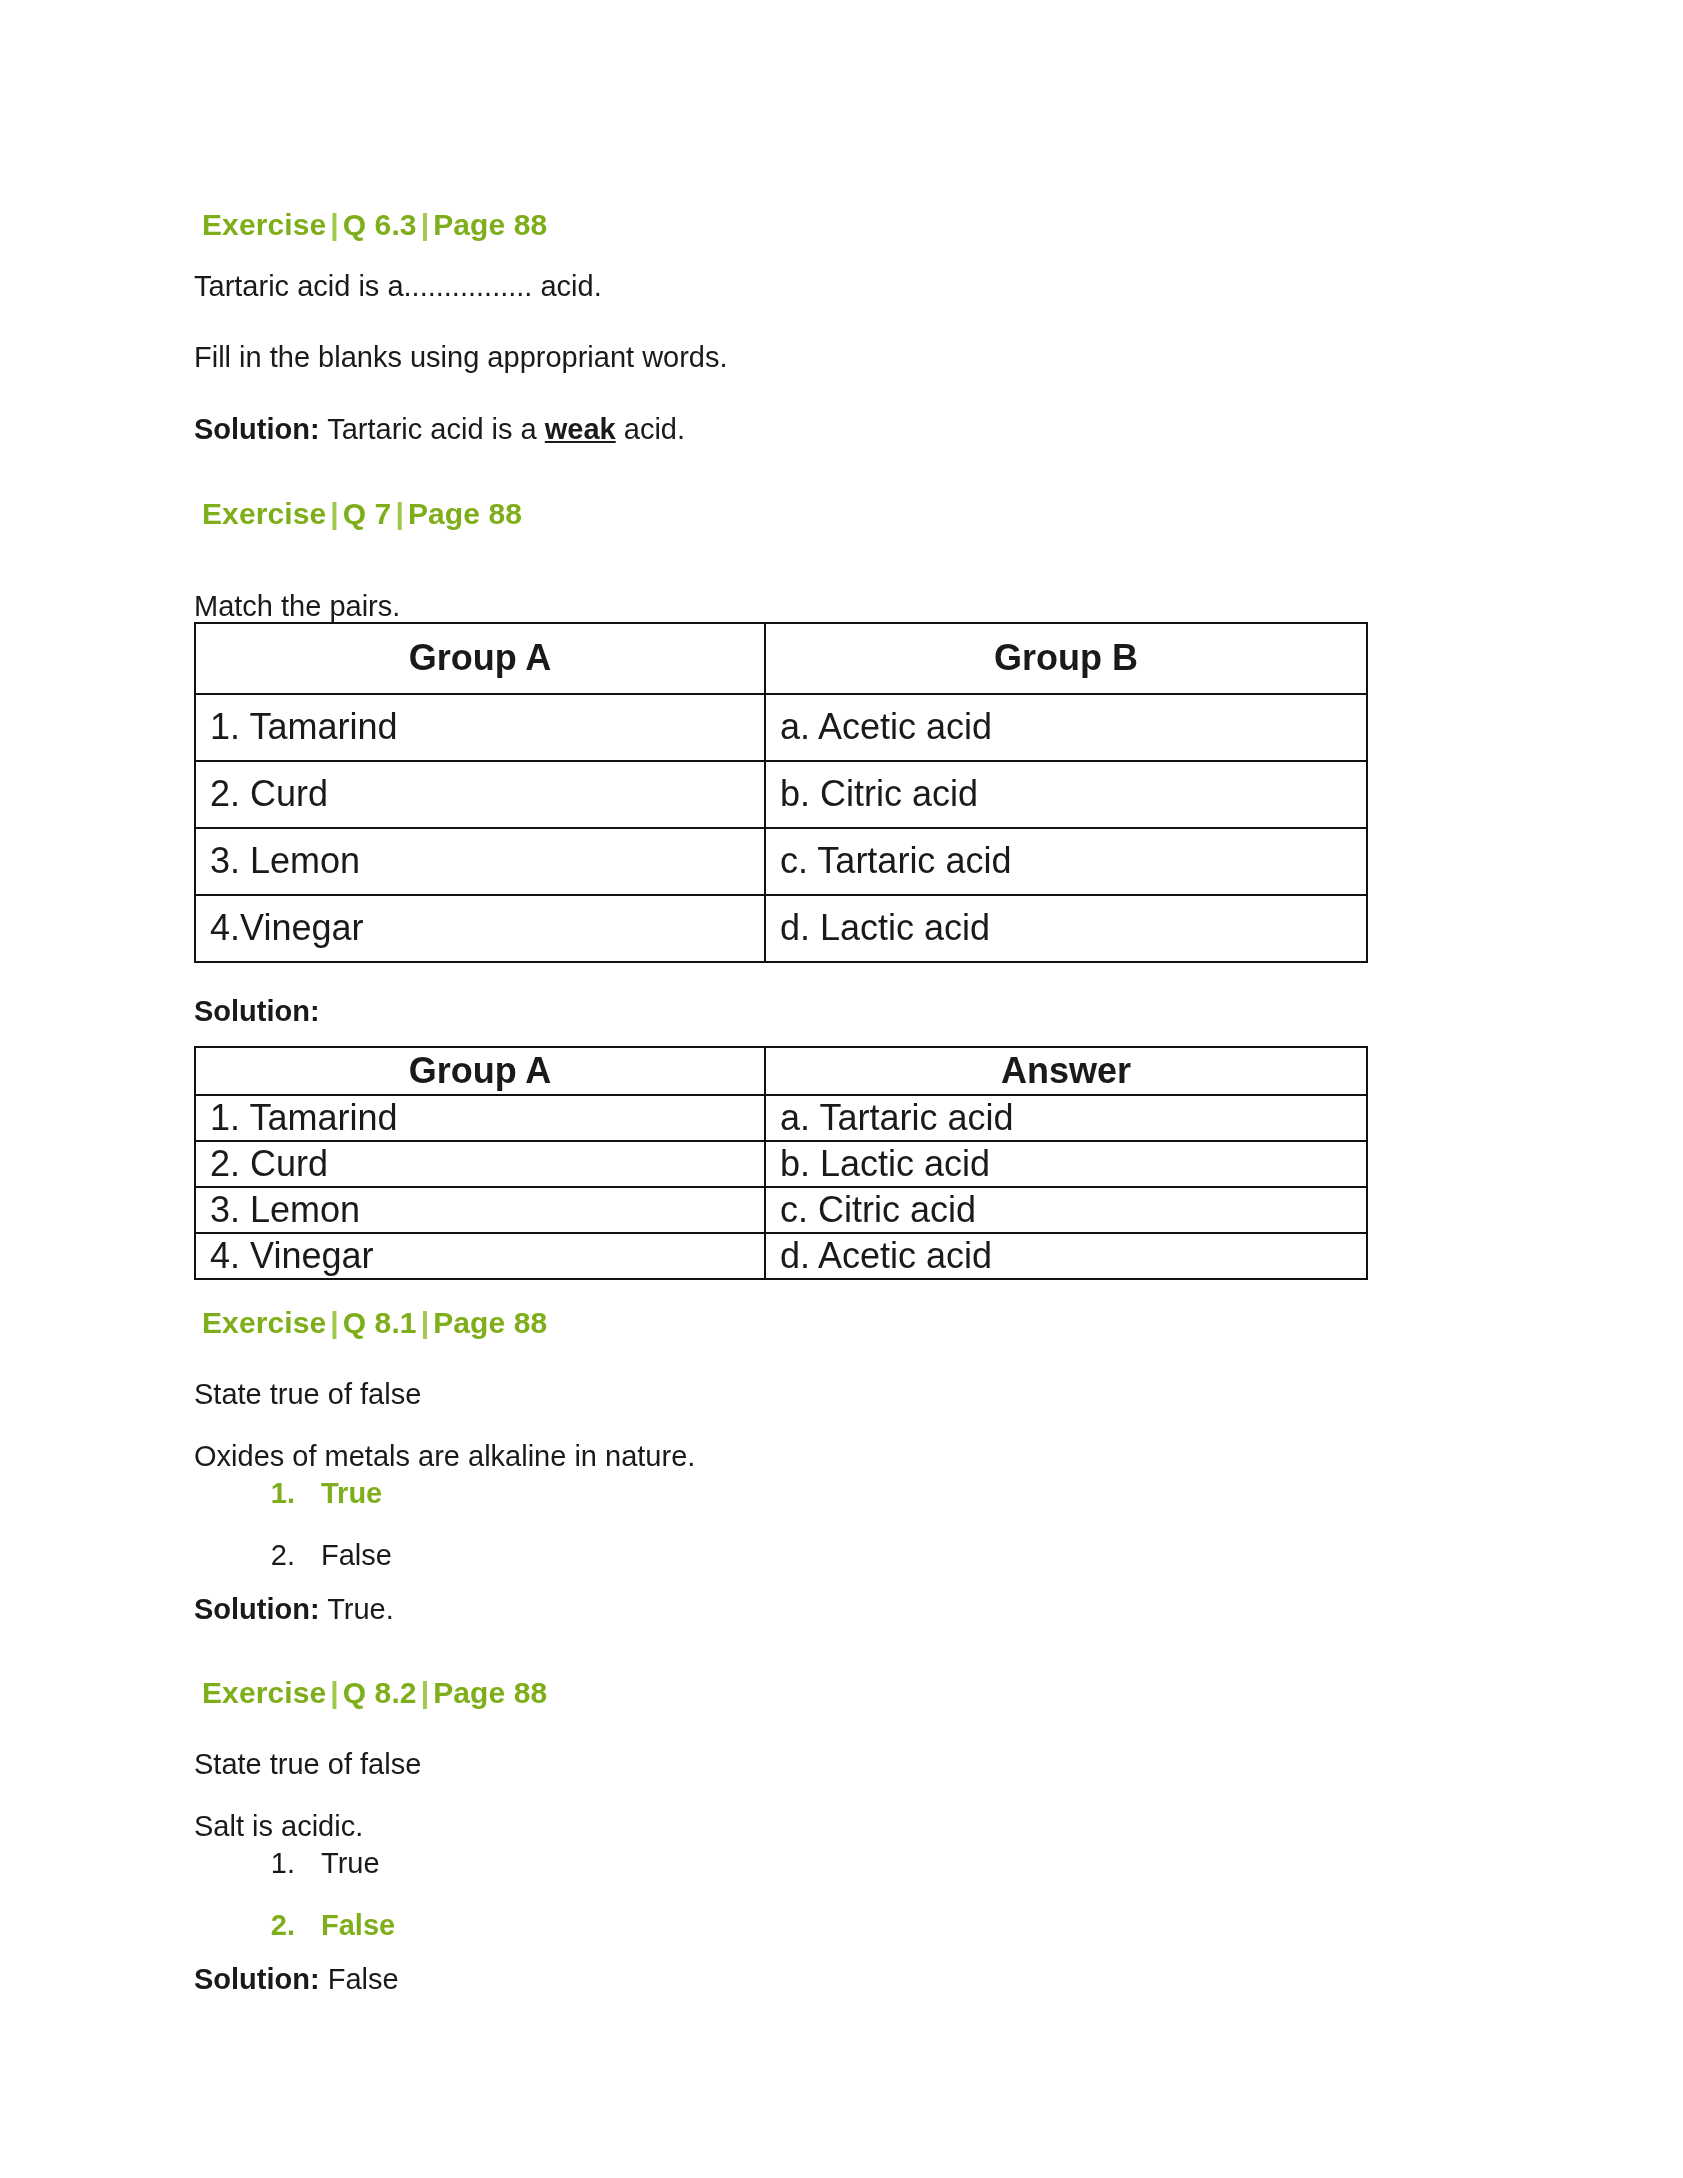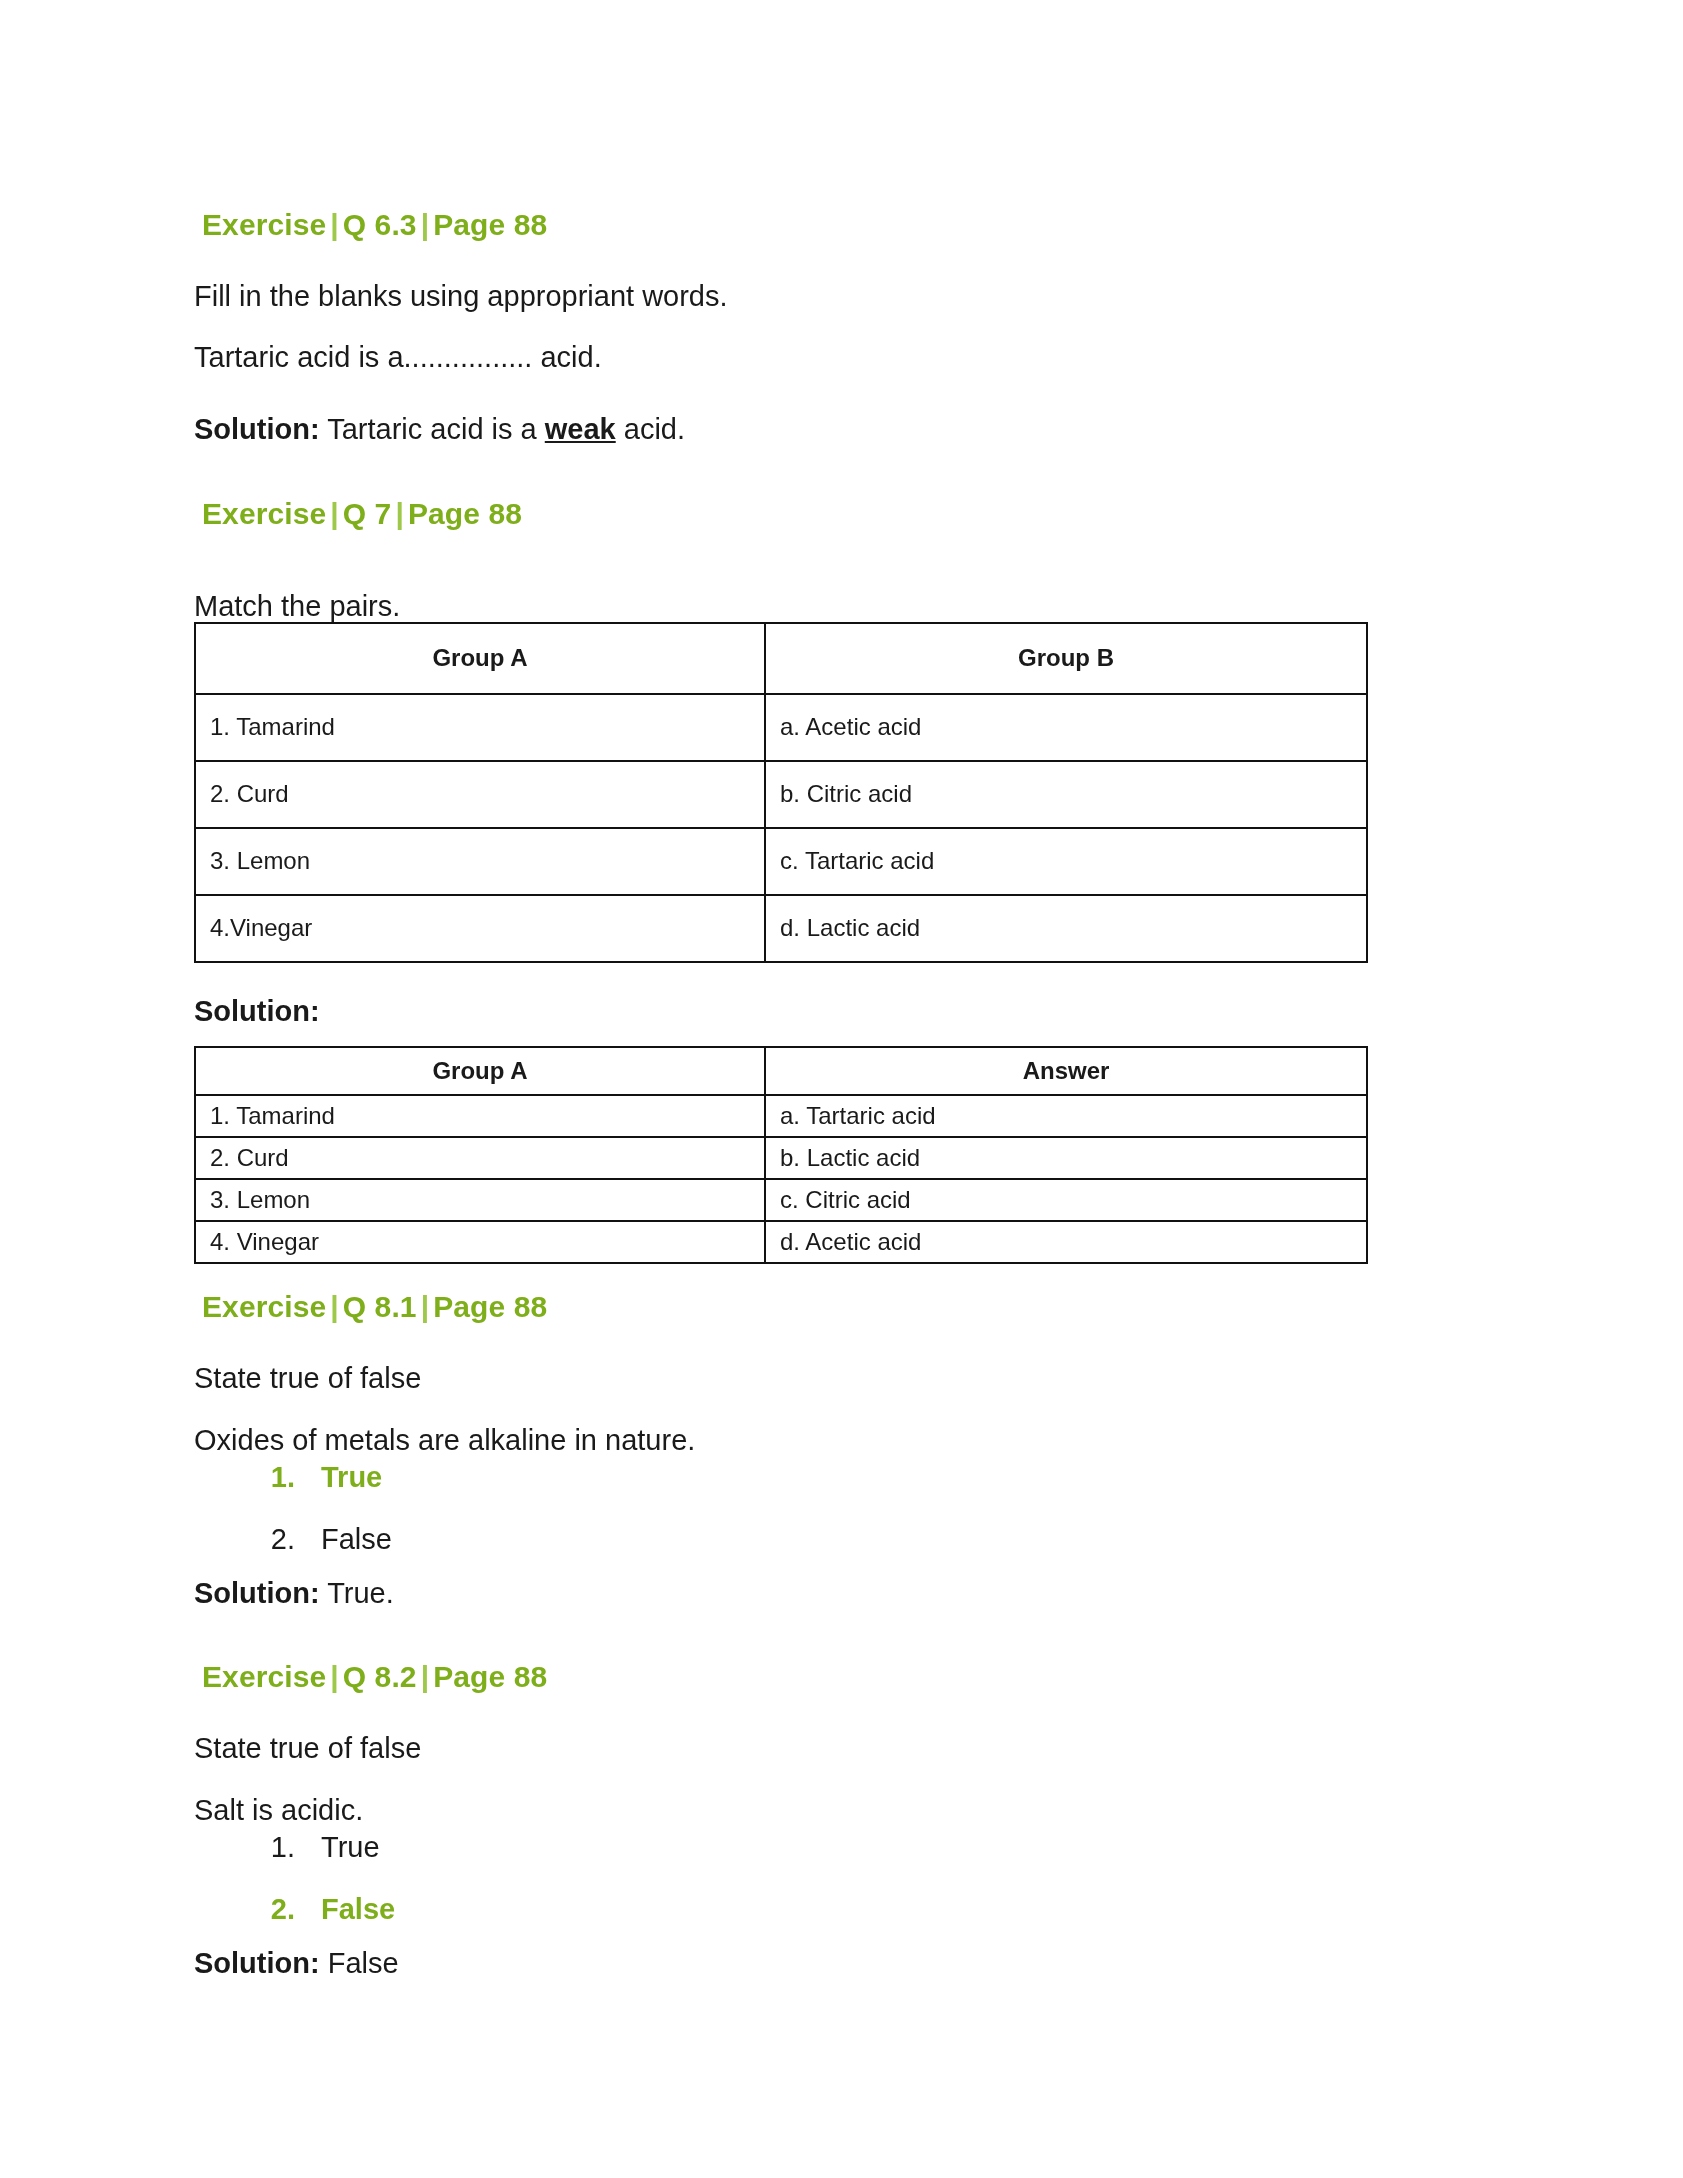--- a/index.html
+++ b/index.html
@@ -71,21 +71,21 @@
 
   
   table.match {
     border-collapse: collapse;
     width: 1174px;
     table-layout: fixed;
     background: #fff;
   }
   table.match td, table.match th {
     border: 2px solid #111;
-    font-size: 24px;
+    font-size: 36px;
     color: #1a1a1a;
     font-weight: normal;
     vertical-align: middle;
   }
   table.match .colA { width: 540px; }
 
   
   table.t1 th {
     text-align: center;
     font-weight: bold;
@@ -140,23 +140,23 @@
 <body>
 
 <div class="page">
 <div class="content">
 
   <div>
     <div class="ex-heading">
       <span>Exercise</span><span class="sep">|</span><span>Q 6.3</span><span class="sep">|</span><span>Page 88</span>
     </div>
 
+    <p class="para mt-24">Tartaric acid is a................ acid.</p>
+
     <p class="para mt-34">Fill in the blanks using appropriant words.</p>
-
-    <p class="para mt-24">Tartaric acid is a................ acid.</p>
 
     <p class="para mt-34"><span class="lbl">Solution:</span> <span>Tartaric acid is a</span> <span class="u-bold">weak</span> <span>acid.</span></p>
   </div>
 
   <div class="mt-46">
     <div class="ex-heading">
       <span>Exercise</span><span class="sep">|</span><span>Q 7</span><span class="sep">|</span><span>Page 88</span>
     </div>
 
     <p class="para mt-40 table-lead">Match the pairs.</p>

